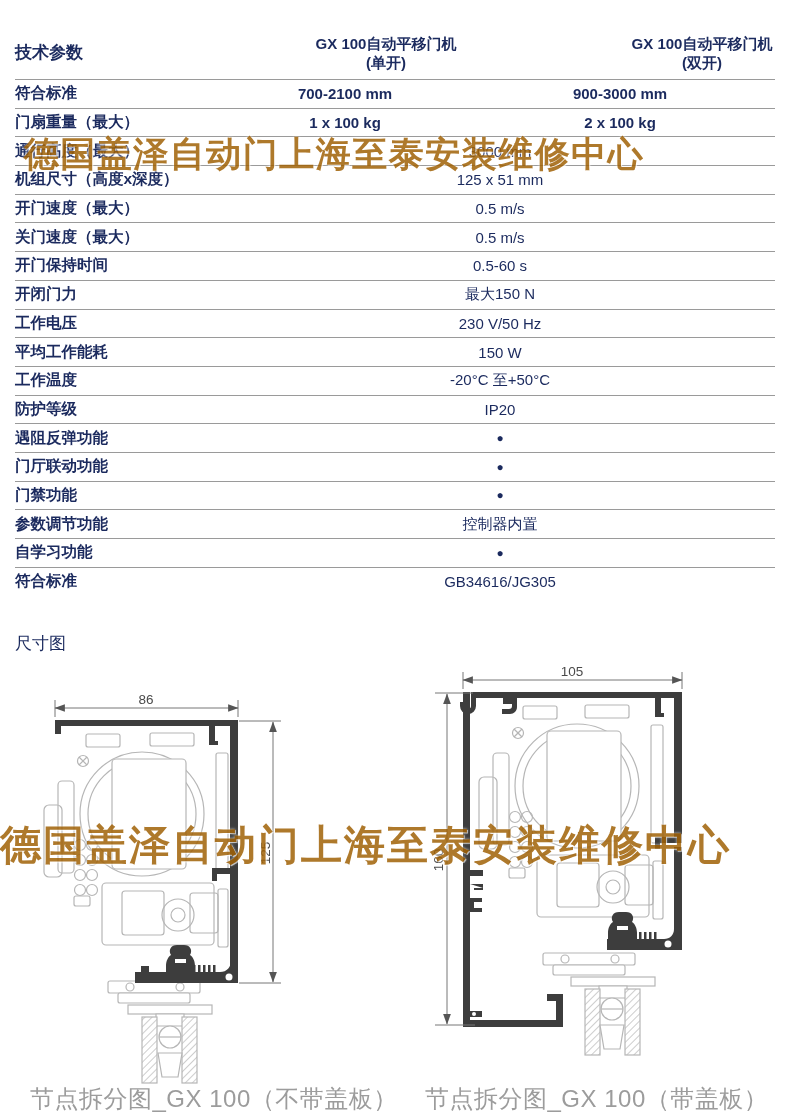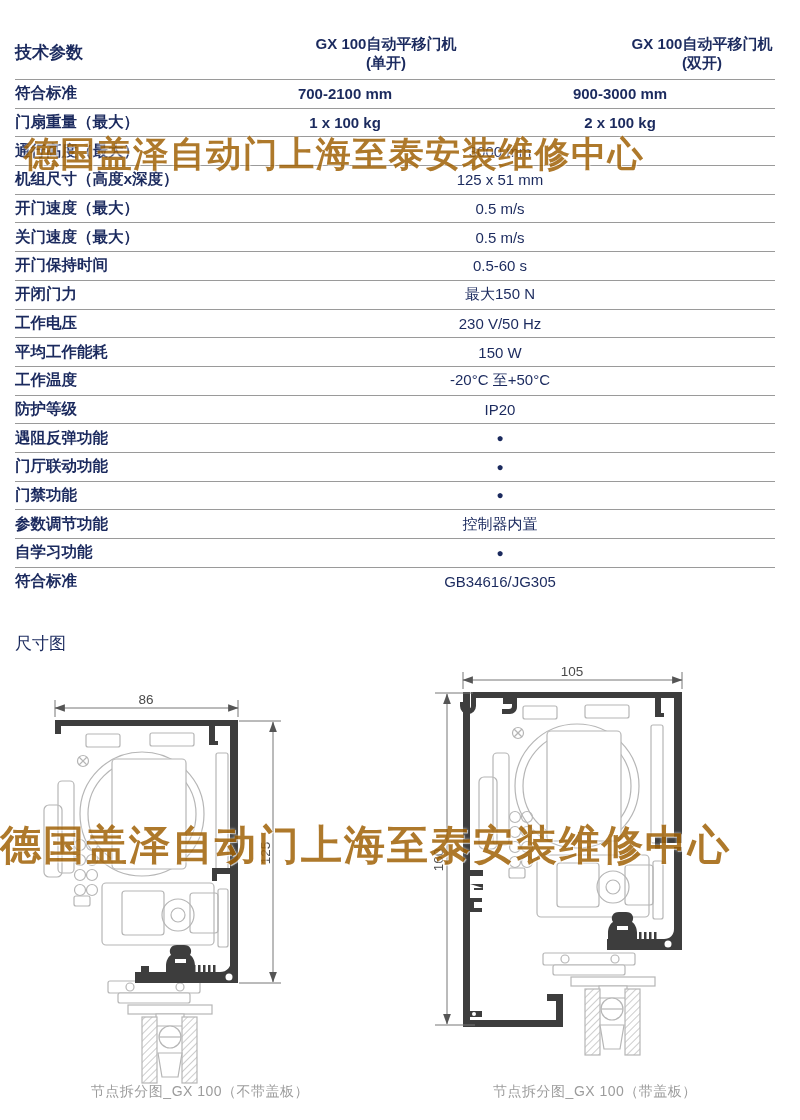--- a/index.html
+++ b/index.html
@@ -25,21 +25,21 @@
   .tlabel{font-size:15.5px;font-weight:bold;text-align:left;white-space:nowrap;}
   .tval{font-size:15px;font-weight:bold;text-align:center;}
   .tspan{grid-column:2/4;font-size:15px;font-weight:normal;text-align:center;}
   .tspan.dot{font-size:12px;}
 
   
   .section-title{position:absolute;left:15px;top:632px;font-size:17px;font-weight:normal;z-index:2;}
   .diagram{position:absolute;z-index:3;}
   .diagram-left{left:30px;top:693px;width:340px;height:398px;}
   .diagram-right{left:415px;top:665px;width:340px;height:398px;}
-  .caption{position:absolute;top:1083px;font-size:14px;color:#9c9c9c;text-align:center;
+  .caption{position:absolute;top:1083px;font-size:24px;color:#9c9c9c;text-align:center;
            letter-spacing:.5px;z-index:4;white-space:nowrap;}
   .caption-left{left:30px;width:340px;}
   .caption-right{left:425px;width:340px;}
   svg text{font-family:"Liberation Sans","DejaVu Sans",sans-serif;font-size:13.5px;fill:#4a4a4a;}
 </style>
 </head>
 <body>
 
 <div class="page">
 

